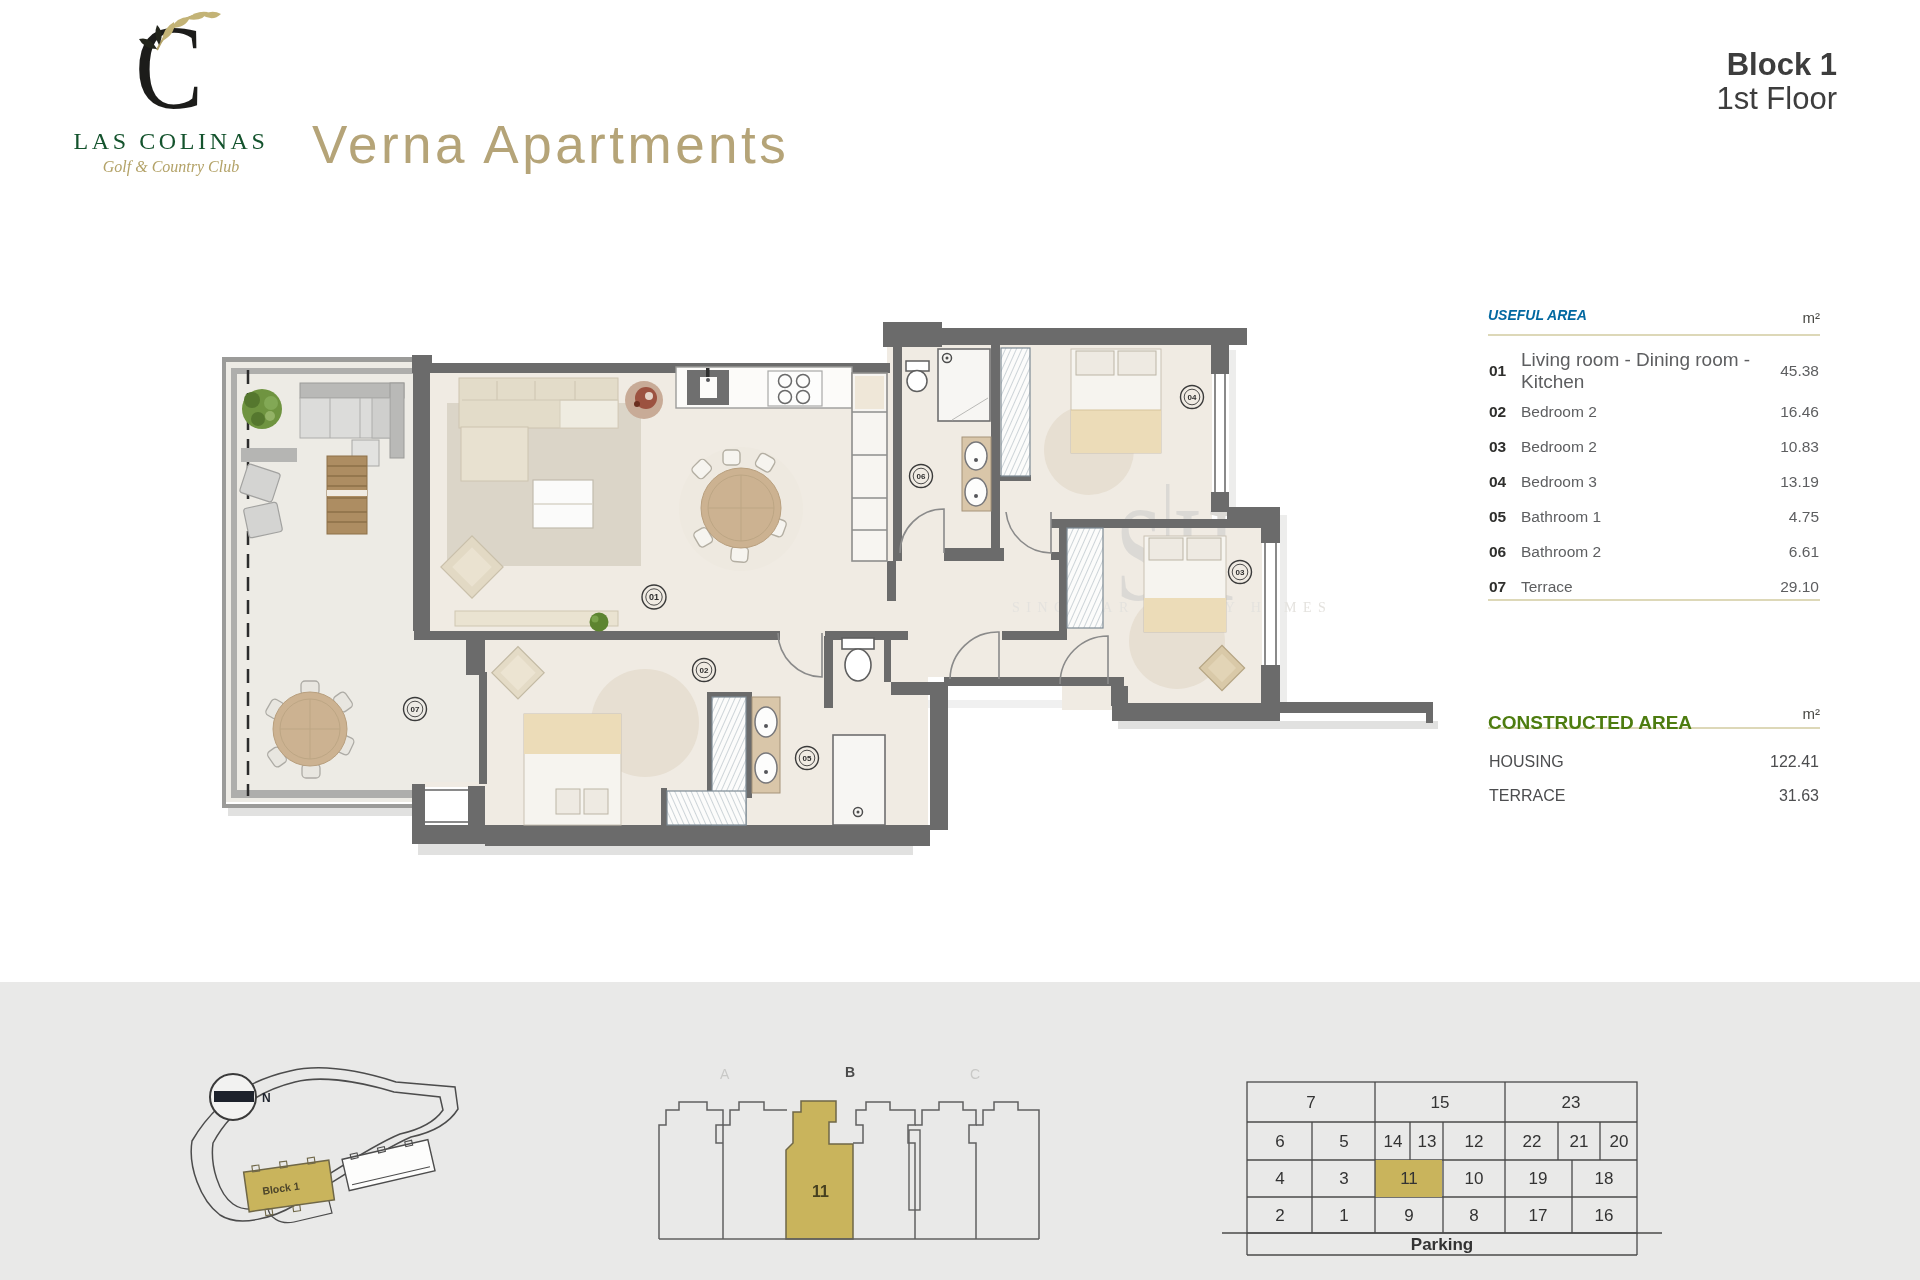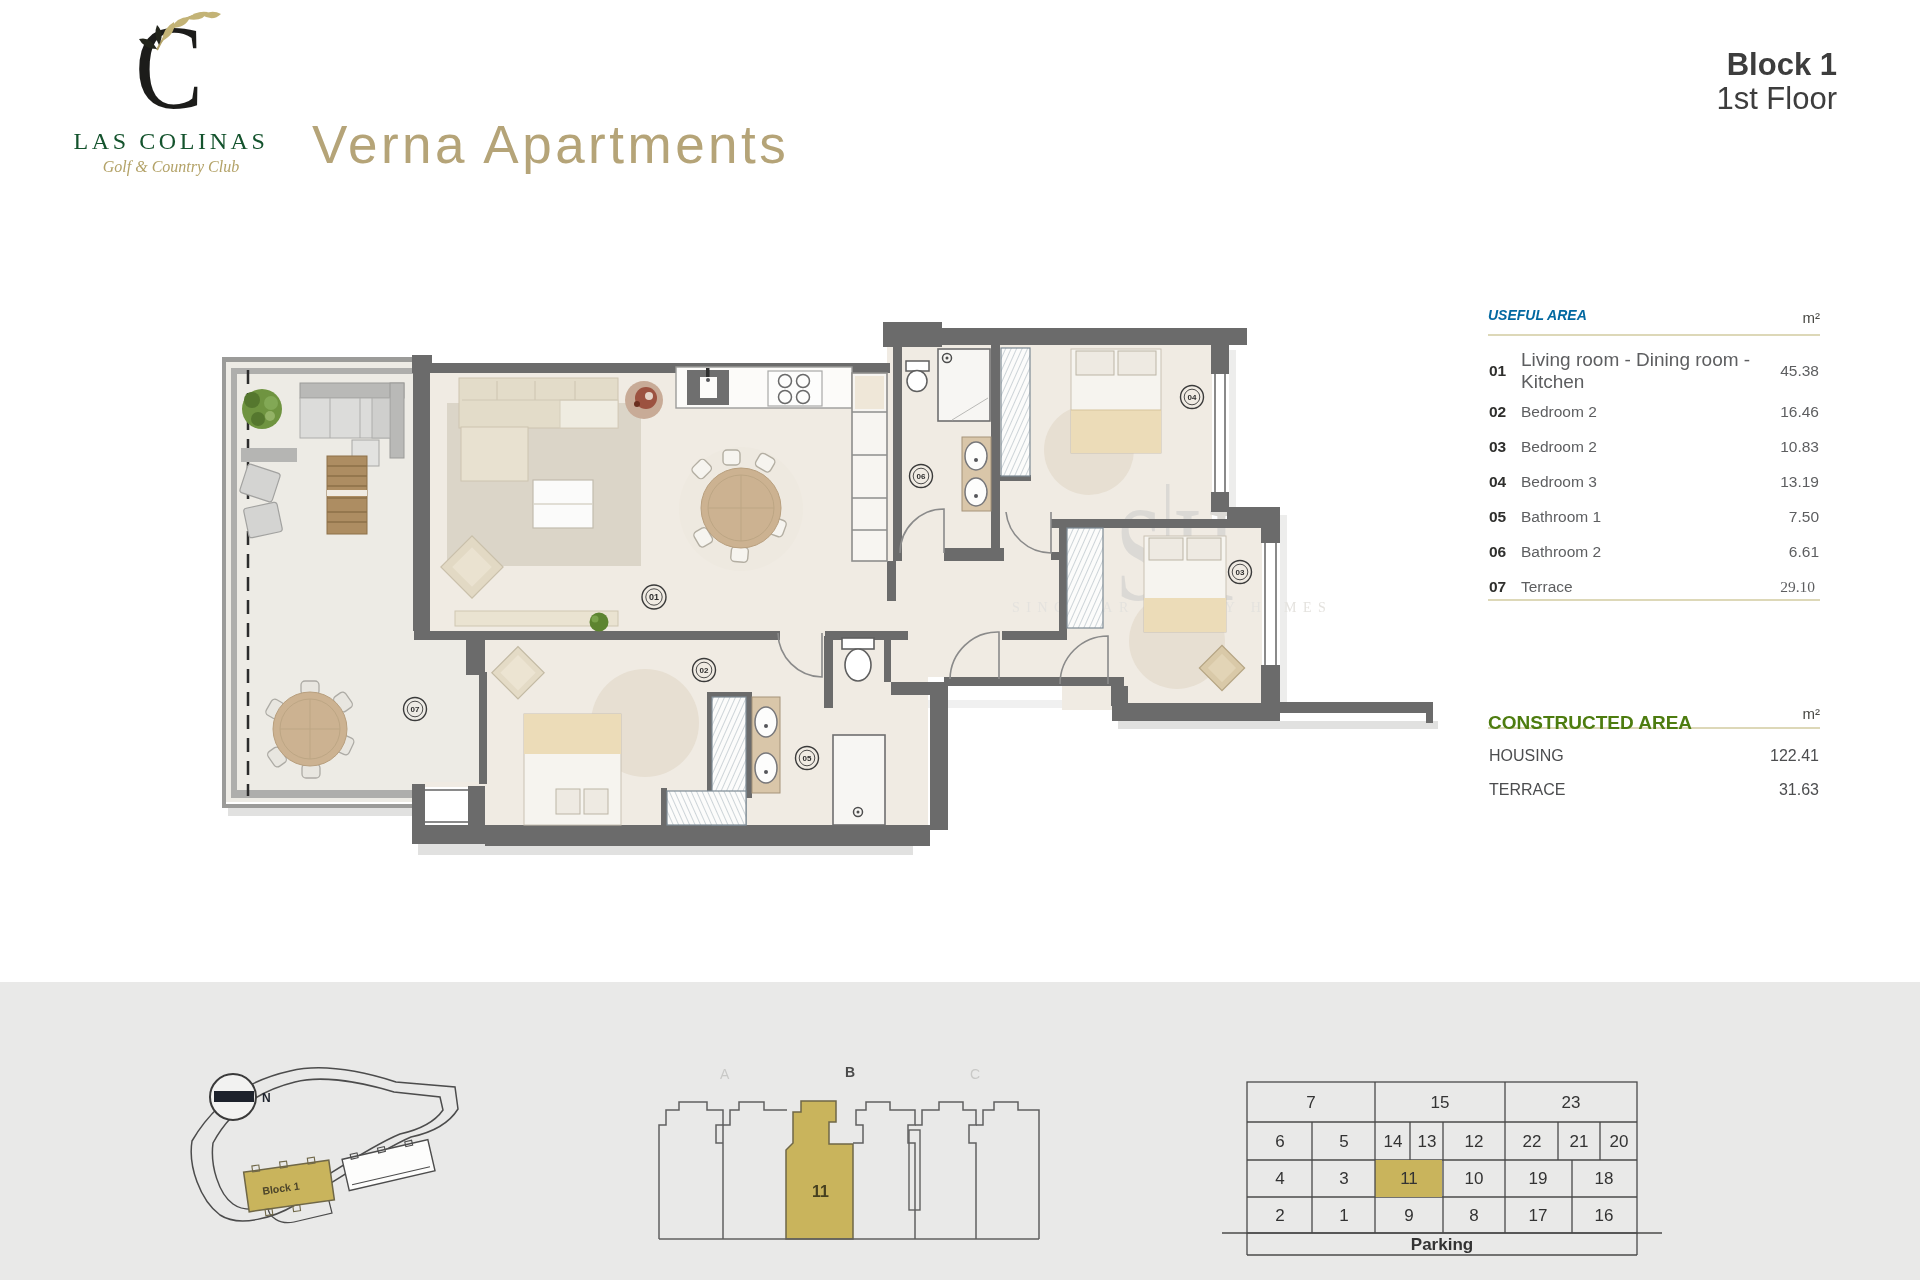--- a/index.html
+++ b/index.html
@@ -60,44 +60,44 @@
           <td style="text-align:right;">10.83</td>
         </tr>
     <tr style="height:35px;">
           <td style="font-weight:bold;color:#2f2f2d;">04</td>
           <td>Bedroom 3</td>
           <td style="text-align:right;">13.19</td>
         </tr>
     <tr style="height:35px;">
           <td style="font-weight:bold;color:#2f2f2d;">05</td>
           <td>Bathroom 1</td>
-          <td style="text-align:right;">7.50</td>
+          <td style="text-align:right;">4.75</td>
         </tr>
     <tr style="height:35px;">
           <td style="font-weight:bold;color:#2f2f2d;">06</td>
           <td>Bathroom 2</td>
           <td style="text-align:right;">6.61</td>
         </tr>
     <tr style="height:35px;">
           <td style="font-weight:bold;color:#2f2f2d;">07</td>
           <td>Terrace</td>
-          <td style="font-family:Liberation Serif, serif;">29.10</td>
+          <td style="text-align:right;">29.10</td>
         </tr>
   </tbody>
     </table>
   <div style="height:2px;background:#ddd8b8;margin-top:-5px;"></div>
 </div>
 
 <div class="abs" style="left:1488px;top:698px;width:332px;">
   <div style="position:relative;height:30px;">
     <span style="position:absolute;left:0;top:5px;font-size:19px;font-weight:bold;color:#4d7c0f;margin-top:9px;">CONSTRUCTED AREA</span>
     <span style="position:absolute;right:0;top:7px;font-size:15px;color:#4a4a46;">m²</span>
   </div>
   <div style="height:2px;background:#ddd8b8;margin-top:-1px;"></div>
-  <table style="width:100%;border-collapse:collapse;margin-top:10px;font-size:16px;color:#4c4d4f;">
+  <table style="width:100%;border-collapse:collapse;margin-top:16px;font-size:16px;color:#4c4d4f;">
     <tbody>
         <tr style="height:34px;">
           <td>HOUSING</td>
           <td style="text-align:right;">122.41</td>
         </tr>
     <tr style="height:34px;">
           <td>TERRACE</td>
           <td style="text-align:right;">31.63</td>
         </tr>
   </tbody>

